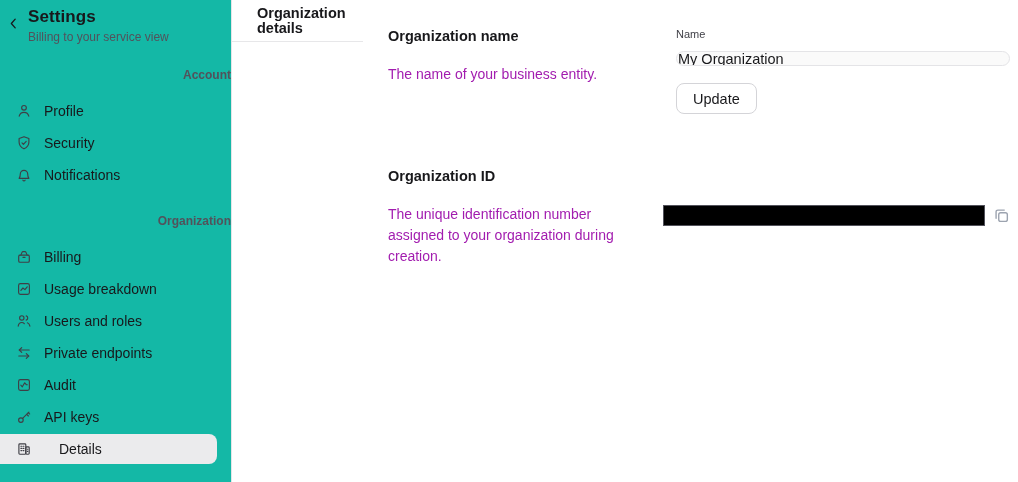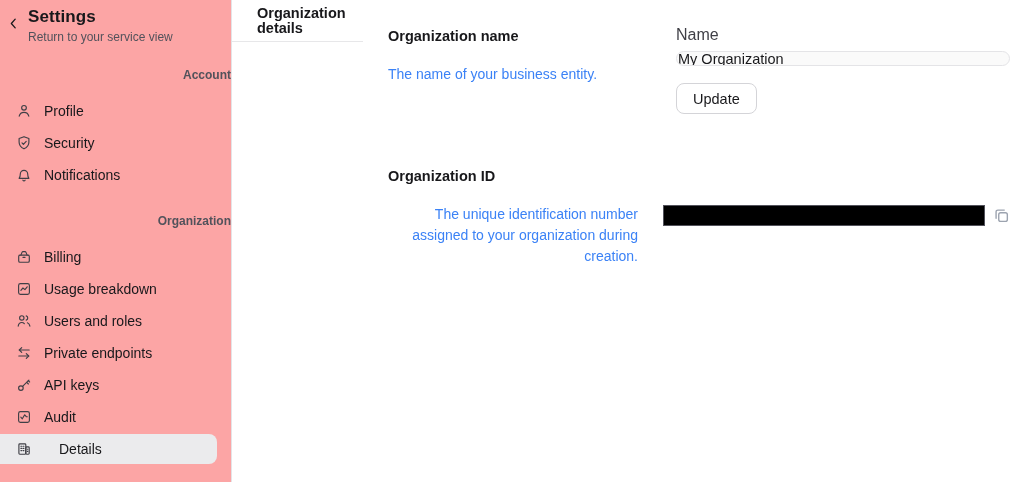--- a/index.html
+++ b/index.html
@@ -11,21 +11,21 @@
     display: flex;
   }
 
   
   .sidebar {
     width: 232px;
     min-width: 232px;
     height: 482px;
     border-right: 1px solid #e4e4e7;
     padding-top: 6px;
-    background: #fca5a5;
+    background: #14b8a6;
   }
   .sidebar-header { display: flex; align-items: flex-start; padding-left: 2px; }
   .back-btn {
     width: 22px; height: 22px; margin-top: 8px;
     display: flex; align-items: center; justify-content: center;
     background: none; border: none; color: #18181b; cursor: pointer;
   }
   .sidebar-header-text { margin-left: 4px; }
   .sidebar-title { font-size: 17px; font-weight: 700; line-height: 21px; letter-spacing: .1px; }
   .sidebar-subtitle { font-size: 12px; color: #52525b; margin-top: 3px; }
@@ -61,26 +61,26 @@
   }
   .main-header-title { font-size: 14.5px; font-weight: 700; line-height: 15px; }
 
   .content { padding: 27px 8px 0 25px; }
   .row { display: flex; }
   .row-left-1 { width: 288px; min-width: 288px; }
   .row-left-2 { width: 275px; min-width: 275px; }
   .section-title { font-size: 14.5px; font-weight: 700; line-height: 18px; color: #18181b; }
   .section-desc {
     margin-top: 19px;
-    font-size: 14px; color: #3b82f6; line-height: 21px;
-  }
-  .row-left-2 .section-desc { max-width: 250px; text-align: right; }
+    font-size: 14px; color: #a21caf; line-height: 21px;
+  }
+  .row-left-2 .section-desc { max-width: 250px; }
 
   .row-right { flex: 1; }
-  .field-label { font-size: 16px; color: #3f3f46; line-height: 15px; }
+  .field-label { font-size: 11px; color: #3f3f46; line-height: 15px; }
   .text-input {
     margin-top: 9px;
     display: block;
     width: 100%;
     height: 15px;
     border: 1px solid #e4e4e7;
     border-radius: 8px;
     background: #fafafa;
     padding: 0 1px;
     font-family: "Liberation Sans", sans-serif;
@@ -122,21 +122,21 @@
   <div class="sidebar-header">
     <button class="back-btn">
       <span>
         <svg width="15" height="15" viewBox="0 0 16 16" fill="none" stroke="currentColor" stroke-width="1.4" stroke-linecap="round" stroke-linejoin="round">
             <path d="M9.8 3.4 5.7 8l4.1 4.6"></path>
           </svg>
       </span>
     </button>
     <div class="sidebar-header-text">
       <div class="sidebar-title">Settings</div>
-      <div class="sidebar-subtitle">Return to your service view</div>
+      <div class="sidebar-subtitle">Billing to your service view</div>
     </div>
   </div>
   <nav id="sidebar-nav">
       <div class="section-label">Account</div>
       <div class="nav-list">
         <div class="nav-item">
           <span class="nav-icon">
             <svg fill="none" stroke="currentColor" stroke-width="1.15" stroke-linecap="round" stroke-linejoin="round" width="16" height="16" viewBox="0 0 16 16">
               <circle cx="8" cy="4.8" r="2.35"></circle>
               <path d="M3.2 13.2c.6-2.6 2.3-3.9 4.8-3.9s4.2 1.3 4.8 3.9"></path>
@@ -202,36 +202,36 @@
               <path d="M5.7 2.7 3.3 5l2.4 2.3"></path>
               <path d="M2.8 11h9.9"></path>
               <path d="M10.3 8.7 12.7 11l-2.4 2.3"></path>
             </svg>
           </span>
           <span>Private endpoints</span>
         </div>
         <div class="nav-item">
           <span class="nav-icon">
             <svg fill="none" stroke="currentColor" stroke-width="1.15" stroke-linecap="round" stroke-linejoin="round" width="16" height="16" viewBox="0 0 16 16">
+              <rect x="2.6" y="2.6" width="10.8" height="10.8" rx="1.8"></rect>
+              <path d="M4.8 8.2 6.3 9.8 8.7 5.8 10.3 7.7h1"></path>
+            </svg>
+          </span>
+          <span>Audit</span>
+        </div>
+        <div class="nav-item">
+          <span class="nav-icon">
+            <svg fill="none" stroke="currentColor" stroke-width="1.15" stroke-linecap="round" stroke-linejoin="round" width="16" height="16" viewBox="0 0 16 16">
               <circle cx="4.9" cy="11.1" r="2.3"></circle>
               <path d="M6.6 9.4 12.9 3.1"></path>
               <path d="M10.7 5.3 12.4 7"></path>
               <path d="M12.3 3.7 13.6 5"></path>
             </svg>
           </span>
           <span>API keys</span>
-        </div>
-        <div class="nav-item">
-          <span class="nav-icon">
-            <svg fill="none" stroke="currentColor" stroke-width="1.15" stroke-linecap="round" stroke-linejoin="round" width="16" height="16" viewBox="0 0 16 16">
-              <rect x="2.6" y="2.6" width="10.8" height="10.8" rx="1.8"></rect>
-              <path d="M4.8 8.2 6.3 9.8 8.7 5.8 10.3 7.7h1"></path>
-            </svg>
-          </span>
-          <span>Audit</span>
         </div>
         <div class="nav-item active">
           <span class="nav-icon">
             <svg fill="none" stroke="currentColor" stroke-width="1.15" stroke-linecap="round" stroke-linejoin="round" width="16" height="16" viewBox="0 0 16 16">
               <rect x="2.9" y="2.9" width="6.9" height="10.3" rx=".9"></rect>
               <rect x="9.8" y="5.9" width="3.4" height="7.3" rx=".9"></rect>
               <path d="M4.9 5.2h.8M7.1 5.2h.8M4.9 7.4h.8M7.1 7.4h.8M4.9 9.6h.8M7.1 9.6h.8M11.3 8.2h.5M11.3 10.4h.5"></path>
             </svg>
           </span>
           <span>Details</span>

